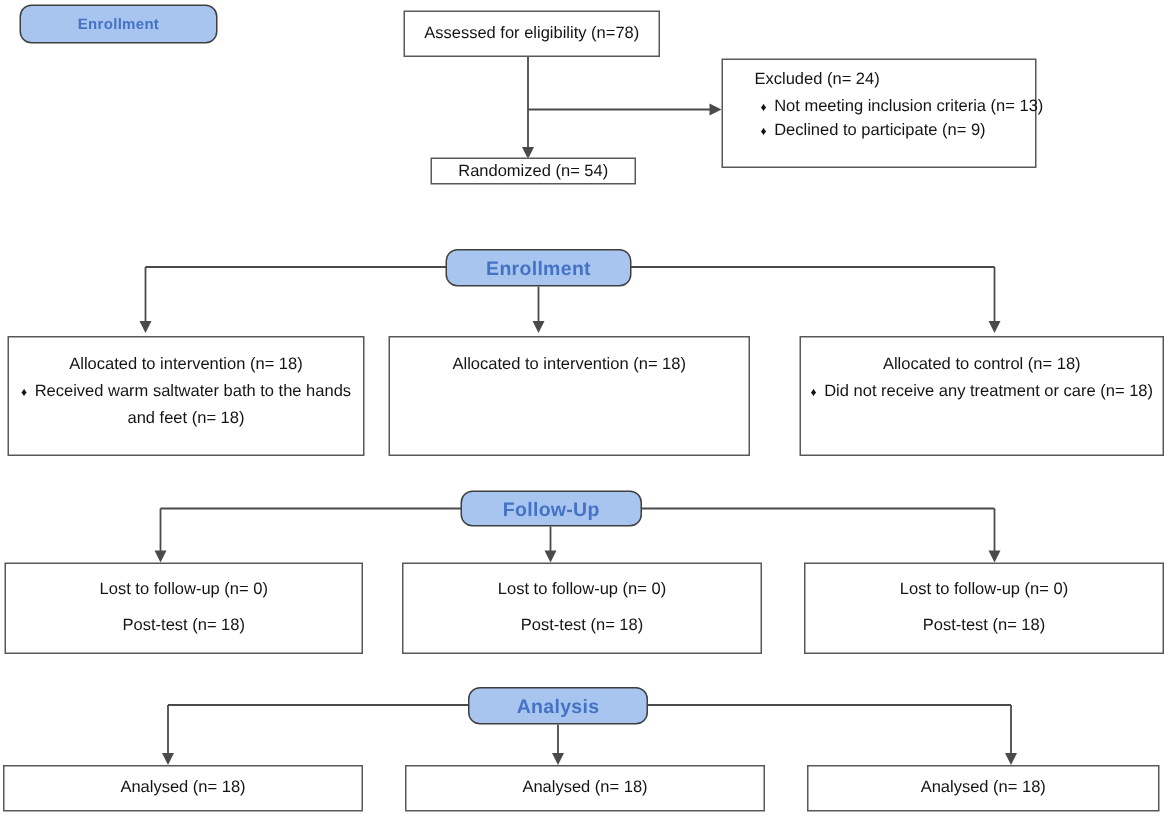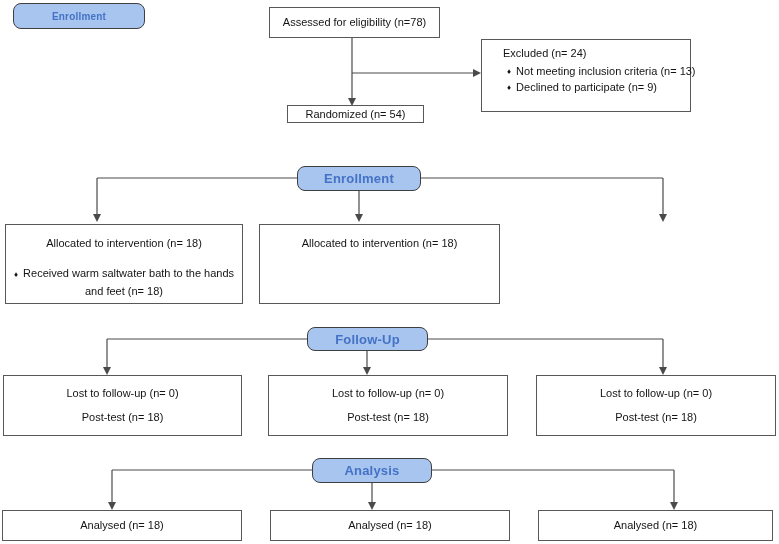--- a/index.html
+++ b/index.html
@@ -27,21 +27,21 @@
     font-weight:bold; font-size:13px; color:var(--stage-text,#4472C4);
     letter-spacing:.2px;
   }
 
   .excl { padding:6px 6px 6px 21px; }
   .excl-title { margin-bottom:3px; }
   .bullet-line { display:flex; gap:5px; padding-left:4px; line-height:1.45; white-space:nowrap; }
   .diamond { font-size:8px; transform:translateY(2px); }
 
   .alloc { display:flex; flex-direction:column; align-items:center; text-align:center;
-           padding:9px 6px 0 6px; line-height:1.65;gap:12px; }
+           padding:9px 6px 0 6px; line-height:1.65; }
   .alloc-bullet .diamond { margin-right:2px; }
 
   .fup { display:flex; flex-direction:column; align-items:center; justify-content:space-evenly;
          text-align:right; }
 </style>
 </head>
 <body>
 
 <div class="canvas">
 
@@ -104,20 +104,27 @@
     <div class="alloc-bullet">
       <span class="diamond">♦</span>
       <span>Received warm saltwater bath to the hands and feet (n= 18)</span>
     </div>
   </div>
 
   <div class="box alloc" style="left:259px; top:224px; width:241px; height:80px">
     <div>Allocated to intervention (n= 18)</div>
   </div>
 
+  <div class="box alloc" style="left:533px; top:224px; width:243px; height:80px">
+    <div>Allocated to control (n= 18)</div>
+    <div class="alloc-bullet">
+      <span class="diamond">♦</span>
+      <span>Did not receive any treatment or care (n= 18)</span>
+    </div>
+  </div>
 
   <div class="box fup" style="left:3px; top:375px; width:239px; height:61px">
     <div>Lost to follow-up (n= 0)</div>
     <div>Post-test (n= 18)</div>
   </div>
   <div class="box fup" style="left:268px; top:375px; width:240px; height:61px">
     <div>Lost to follow-up (n= 0)</div>
     <div>Post-test (n= 18)</div>
   </div>
   <div class="box fup" style="left:536px; top:375px; width:240px; height:61px">

